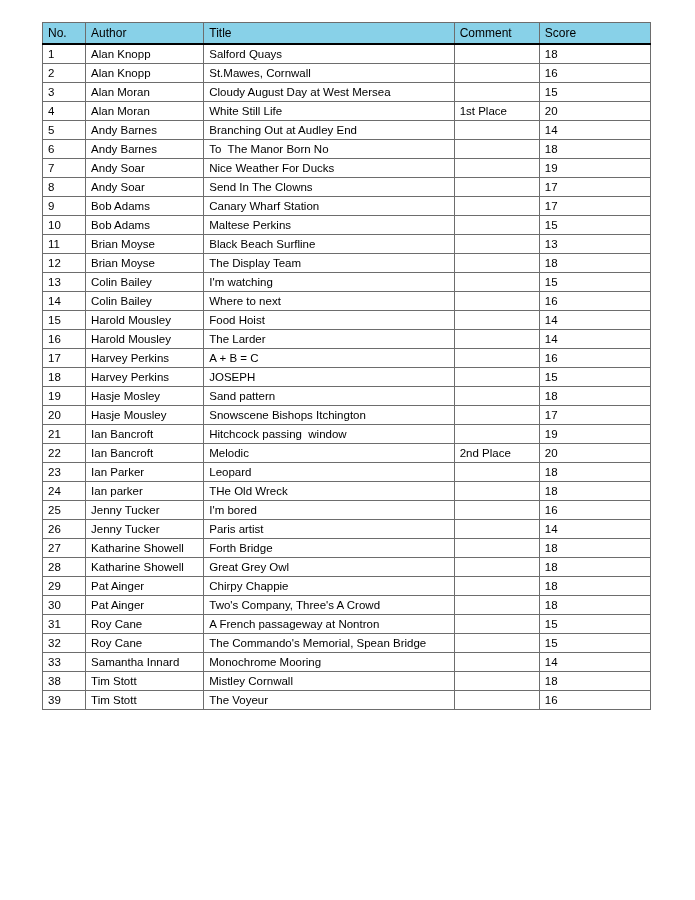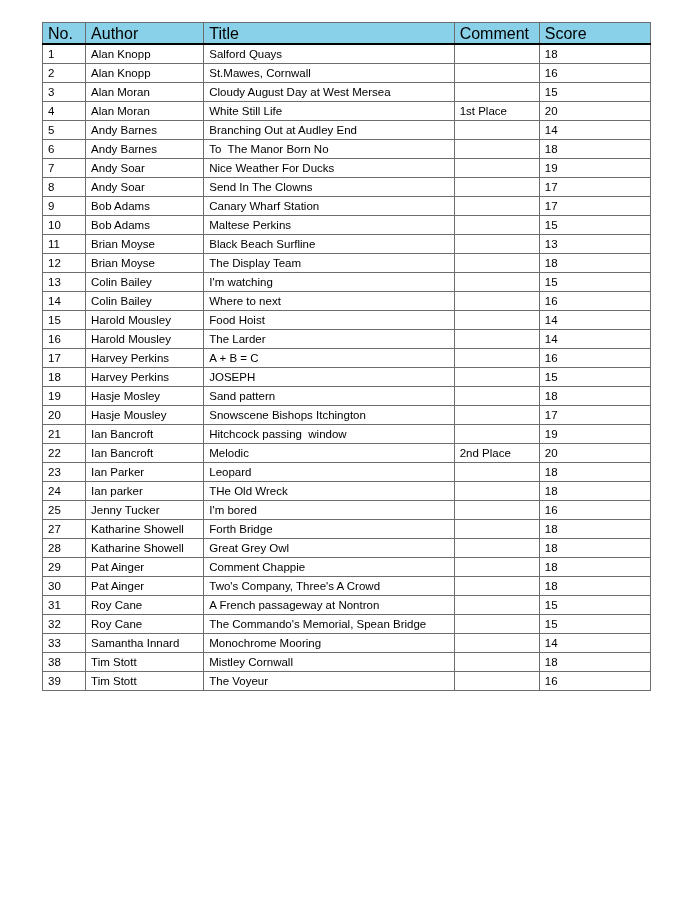--- a/index.html
+++ b/index.html
@@ -48,21 +48,21 @@
     line-height: 15px;
     height: 16px;
     text-align: left;
     vertical-align: middle;
     white-space: pre;
     overflow: hidden;
   }
   table.results thead th {
     background: #88d1e8;
     font-weight: normal;
-    font-size: 16px;
+    font-size: 12px;
     height: 18px;
     border-bottom: 2px solid #000000;
     border-top: 1px solid #6d6d6d;
   }
   table.results tbody tr td {
     background: #ffffff;
   }
   table.results tbody tr:last-child td {
     border-bottom: 1px solid #6d6d6d;
   }
@@ -259,37 +259,44 @@
             <td>18</td>
           </tr>
           <tr>
             <td>25</td>
             <td>Jenny Tucker</td>
             <td>I'm bored</td>
             <td></td>
             <td>16</td>
           </tr>
           <tr>
+            <td>26</td>
+            <td>Jenny Tucker</td>
+            <td>Paris artist</td>
+            <td></td>
+            <td>14</td>
+          </tr>
+          <tr>
             <td>27</td>
             <td>Katharine Showell</td>
             <td>Forth Bridge</td>
             <td></td>
             <td>18</td>
           </tr>
           <tr>
             <td>28</td>
             <td>Katharine Showell</td>
             <td>Great Grey Owl</td>
             <td></td>
             <td>18</td>
           </tr>
           <tr>
             <td>29</td>
             <td>Pat Ainger</td>
-            <td>Comment Chappie</td>
+            <td>Chirpy Chappie</td>
             <td></td>
             <td>18</td>
           </tr>
           <tr>
             <td>30</td>
             <td>Pat Ainger</td>
             <td>Two's Company, Three's A Crowd</td>
             <td></td>
             <td>18</td>
           </tr>

